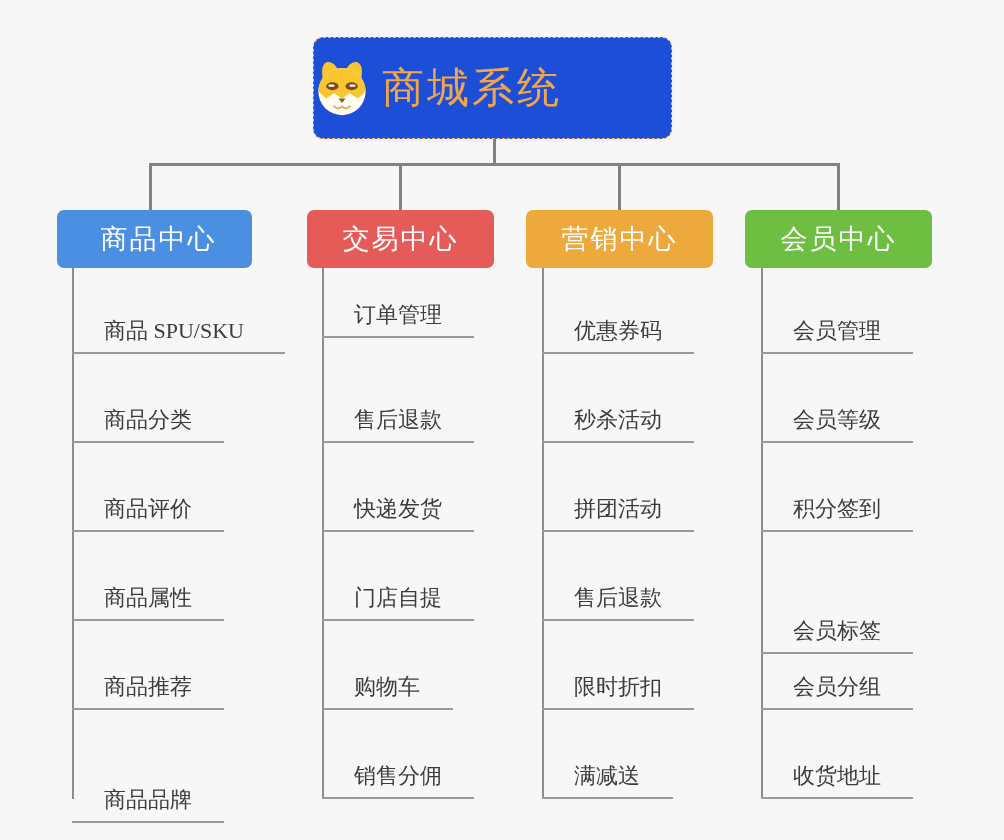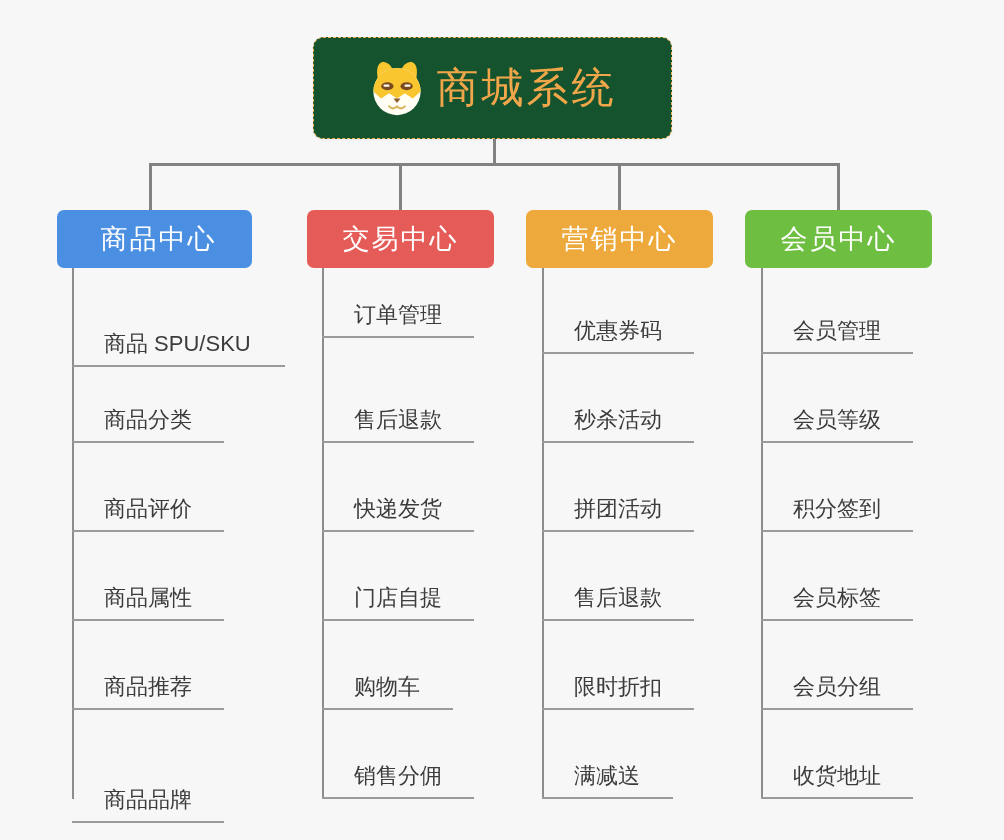--- a/index.html
+++ b/index.html
@@ -14,25 +14,25 @@
     overflow:hidden;
   }
   
   .line{position:absolute;background:#828282;}
   .line.h{height:3px;}
   .line.v{width:3px;}
   .trunk{position:absolute;width:2px;background:#8d8d8d;}
   
   .root{
     position:absolute;left:313px;top:37px;width:359px;height:102px;
-    background:#14532d;
+    background:#1d4ed8;
     border:1px dashed #f3b257;
     border-radius:10px;
     box-shadow:0 1px 3px rgba(0,0,0,0.05);
-    display:flex;align-items:center;justify-content:center;gap:12px;
+    display:flex;align-items:center;justify-content:flex-start;gap:12px;
     box-sizing:border-box;
   }
   .root-title{
     font-size:42px;
     letter-spacing:3px;
     white-space:nowrap;
   }
   
   .box{
     position:absolute;top:210px;width:187px;height:58px;
@@ -83,21 +83,21 @@
       <path d="M23 54 Q27.5 58.5 32 54 Q36.5 58.5 41 54" stroke="#d9b45a" stroke-width="2.4" fill="none" stroke-linecap="round"></path>
     </svg>
     <span class="root-title" style="color: rgb(242, 166, 74);">商城系统</span>
   </div>
 
   <div class="box" style="left: 57px; background: rgb(74, 143, 226); padding-left: 8px;">商品中心</div>
   <div class="box" style="left: 307px; background: rgb(228, 91, 88);">交易中心</div>
   <div class="box" style="left: 526px; background: rgb(237, 169, 60);">营销中心</div>
   <div class="box" style="left: 745px; background: rgb(110, 190, 65);">会员中心</div>
 
-  <div class="leaf" style="left:72px;top:325px;width:213px;">商品 SPU/SKU</div>
+  <div class="leaf" style="left:72px;top:312px;width:213px;font-family:Liberation Serif, serif;">商品 SPU/SKU</div>
   <div class="leaf" style="left:72px;top:401px;width:152px;">商品分类</div>
   <div class="leaf" style="left:72px;top:490px;width:152px;">商品评价</div>
   <div class="leaf" style="left:72px;top:579px;width:152px;">商品属性</div>
   <div class="leaf" style="left:72px;top:668px;width:152px;">商品推荐</div>
   <div class="leaf" style="left:72px;top:781px;width:152px;">商品品牌</div>
 
   <div class="leaf" style="left:322px;top:296px;width:152px;">订单管理</div>
   <div class="leaf" style="left:322px;top:401px;width:152px;text-align:center;">售后退款</div>
   <div class="leaf" style="left:322px;top:490px;width:152px;">快递发货</div>
   <div class="leaf" style="left:322px;top:579px;width:152px;">门店自提</div>
@@ -107,17 +107,17 @@
   <div class="leaf" style="left:542px;top:312px;width:152px;">优惠券码</div>
   <div class="leaf" style="left:542px;top:401px;width:152px;">秒杀活动</div>
   <div class="leaf" style="left:542px;top:490px;width:152px;">拼团活动</div>
   <div class="leaf" style="left:542px;top:579px;width:152px;">售后退款</div>
   <div class="leaf" style="left:542px;top:668px;width:152px;">限时折扣</div>
   <div class="leaf" style="left:542px;top:757px;width:131px;">满减送</div>
 
   <div class="leaf" style="left:761px;top:312px;width:152px;font-family:Liberation Mono, monospace;">会员管理</div>
   <div class="leaf" style="left:761px;top:401px;width:152px;">会员等级</div>
   <div class="leaf" style="left:761px;top:490px;width:152px;">积分签到</div>
-  <div class="leaf" style="left:761px;top:579px;width:152px;">会员标签</div>
+  <div class="leaf" style="left:761px;top:612px;width:152px;">会员标签</div>
   <div class="leaf" style="left:761px;top:668px;width:152px;">会员分组</div>
   <div class="leaf" style="left:761px;top:757px;width:152px;">收货地址</div>
 
 </div>
 
 </body></html>

